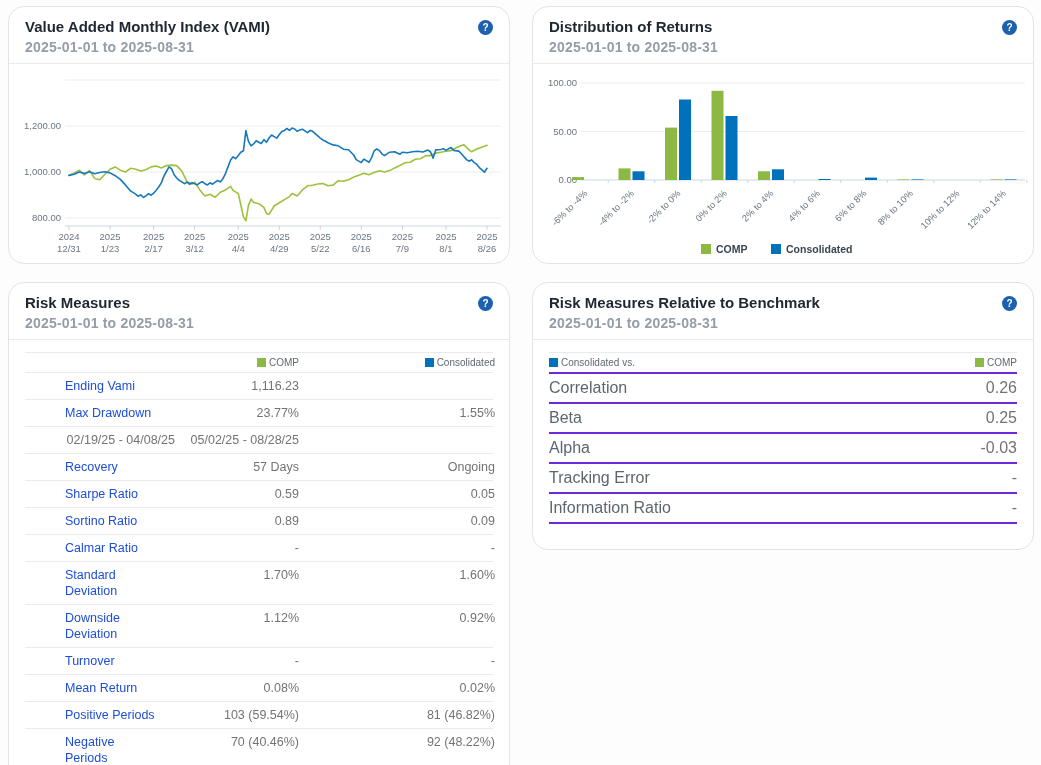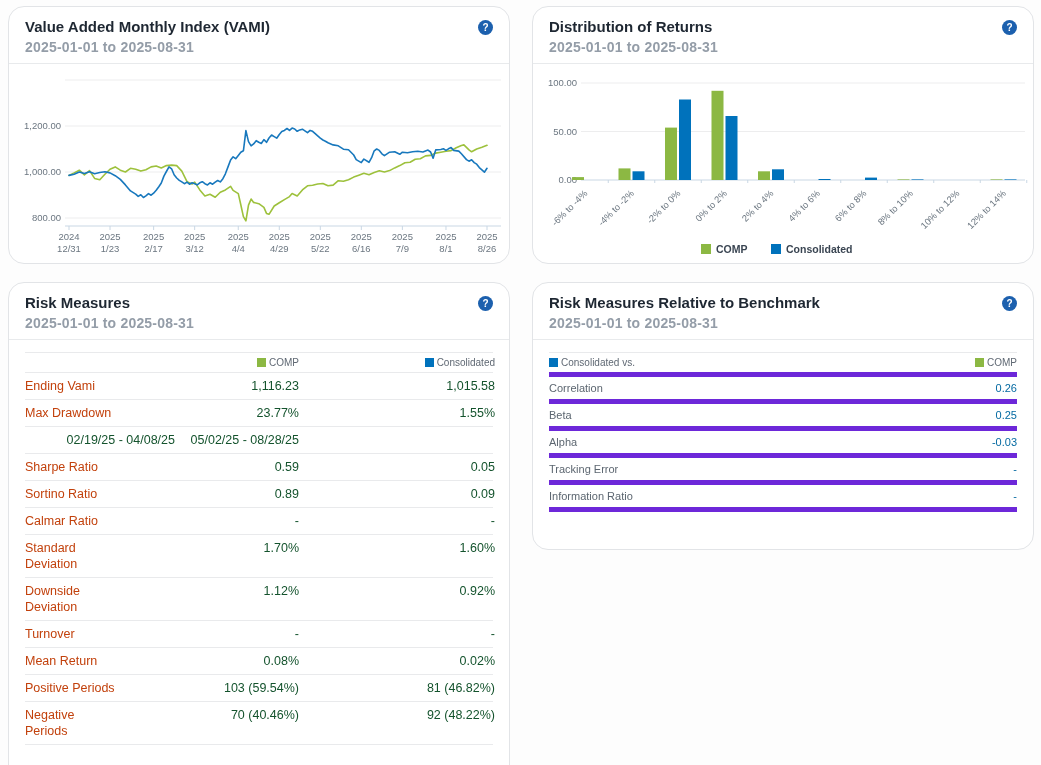--- a/index.html
+++ b/index.html
@@ -17,32 +17,32 @@
             line-height:15px;text-align:center;padding:0;cursor:pointer;
             font-family:"Liberation Sans","DejaVu Sans",sans-serif;}
   .chart-body{padding:2px 0 0 0;}
   svg text{font-family:"Liberation Sans","DejaVu Sans",sans-serif;}
 
   
   .rtable{margin:12px 16px 0 16px;}
   .trow{display:grid;grid-template-columns:150px 124px 196px;border-bottom:1px solid #e9eaec;}
   .trow.head{border-top:1px solid #e9eaec;}
   .tcell{padding:5px 0;font-size:12.5px;line-height:1.28;}
-  .tcell.lbl{color:#c2410c;white-space:pre-line;}
-  .tcell.val{text-align:right;color:#14532d;}
+  .tcell.lbl{color:#1d4ed8;white-space:pre-line;margin-left:40px;}
+  .tcell.val{text-align:right;color:#737373;}
   .hcell{padding:4px 0;font-size:10px;color:#5f6873;text-align:right;display:flex;
          align-items:center;justify-content:flex-end;}
   .swatch{display:inline-block;width:9px;height:9px;margin-right:3px;flex:none;}
 
   .btable{margin:12px 16px 0 16px;}
-  .brow{display:flex;justify-content:space-between;align-items:flex-end;border-bottom:5px solid #6d28d9;}
+  .brow{display:flex;justify-content:space-between;align-items:flex-end;border-bottom:2px solid #6d28d9;}
   .brow.head{border-top:1px solid #e9eaec;}
-  .bcell{padding:5px 0;font-size:11px;}
+  .bcell{padding:5px 0;font-size:16px;}
   .bcell.lbl{color:#5c6670;}
-  .bcell.val{color:#0369a1;text-align:right;}
+  .bcell.val{color:#737373;text-align:right;}
   .bhcell{padding:4px 0;font-size:10px;color:#5f6873;display:flex;align-items:center;}
 </style>
 </head>
 <body>
 
 <div class="page">
 
   <div class="card" style="height:258px;">
     <div class="card-header">
       <div class="card-title">Value Added Monthly Index (VAMI)</div>
@@ -169,30 +169,34 @@
             <span>COMP</span>
           </div>
           <div class="hcell">
             <span class="swatch" style="background: rgb(0, 114, 188);"></span>
             <span>Consolidated</span>
           </div>
         </div>
         <div class="trow">
           <div class="tcell lbl">Ending Vami</div>
           <div class="tcell val">1,116.23</div>
-          <div class="tcell val">1,015.58</div>
         </div>
         <div class="trow">
           <div class="tcell lbl">Max Drawdown</div>
           <div class="tcell val">23.77%</div>
           <div class="tcell val">1.55%</div>
         </div>
         <div class="trow">
           <div class="tcell val">02/19/25 - 04/08/25</div>
           <div class="tcell val">05/02/25 - 08/28/25</div>
+        </div>
+        <div class="trow">
+          <div class="tcell lbl">Recovery</div>
+          <div class="tcell val">57 Days</div>
+          <div class="tcell val">Ongoing</div>
         </div>
         <div class="trow">
           <div class="tcell lbl">Sharpe Ratio</div>
           <div class="tcell val">0.59</div>
           <div class="tcell val">0.05</div>
         </div>
         <div class="trow">
           <div class="tcell lbl">Sortino Ratio</div>
           <div class="tcell val">0.89</div>
           <div class="tcell val">0.09</div>

